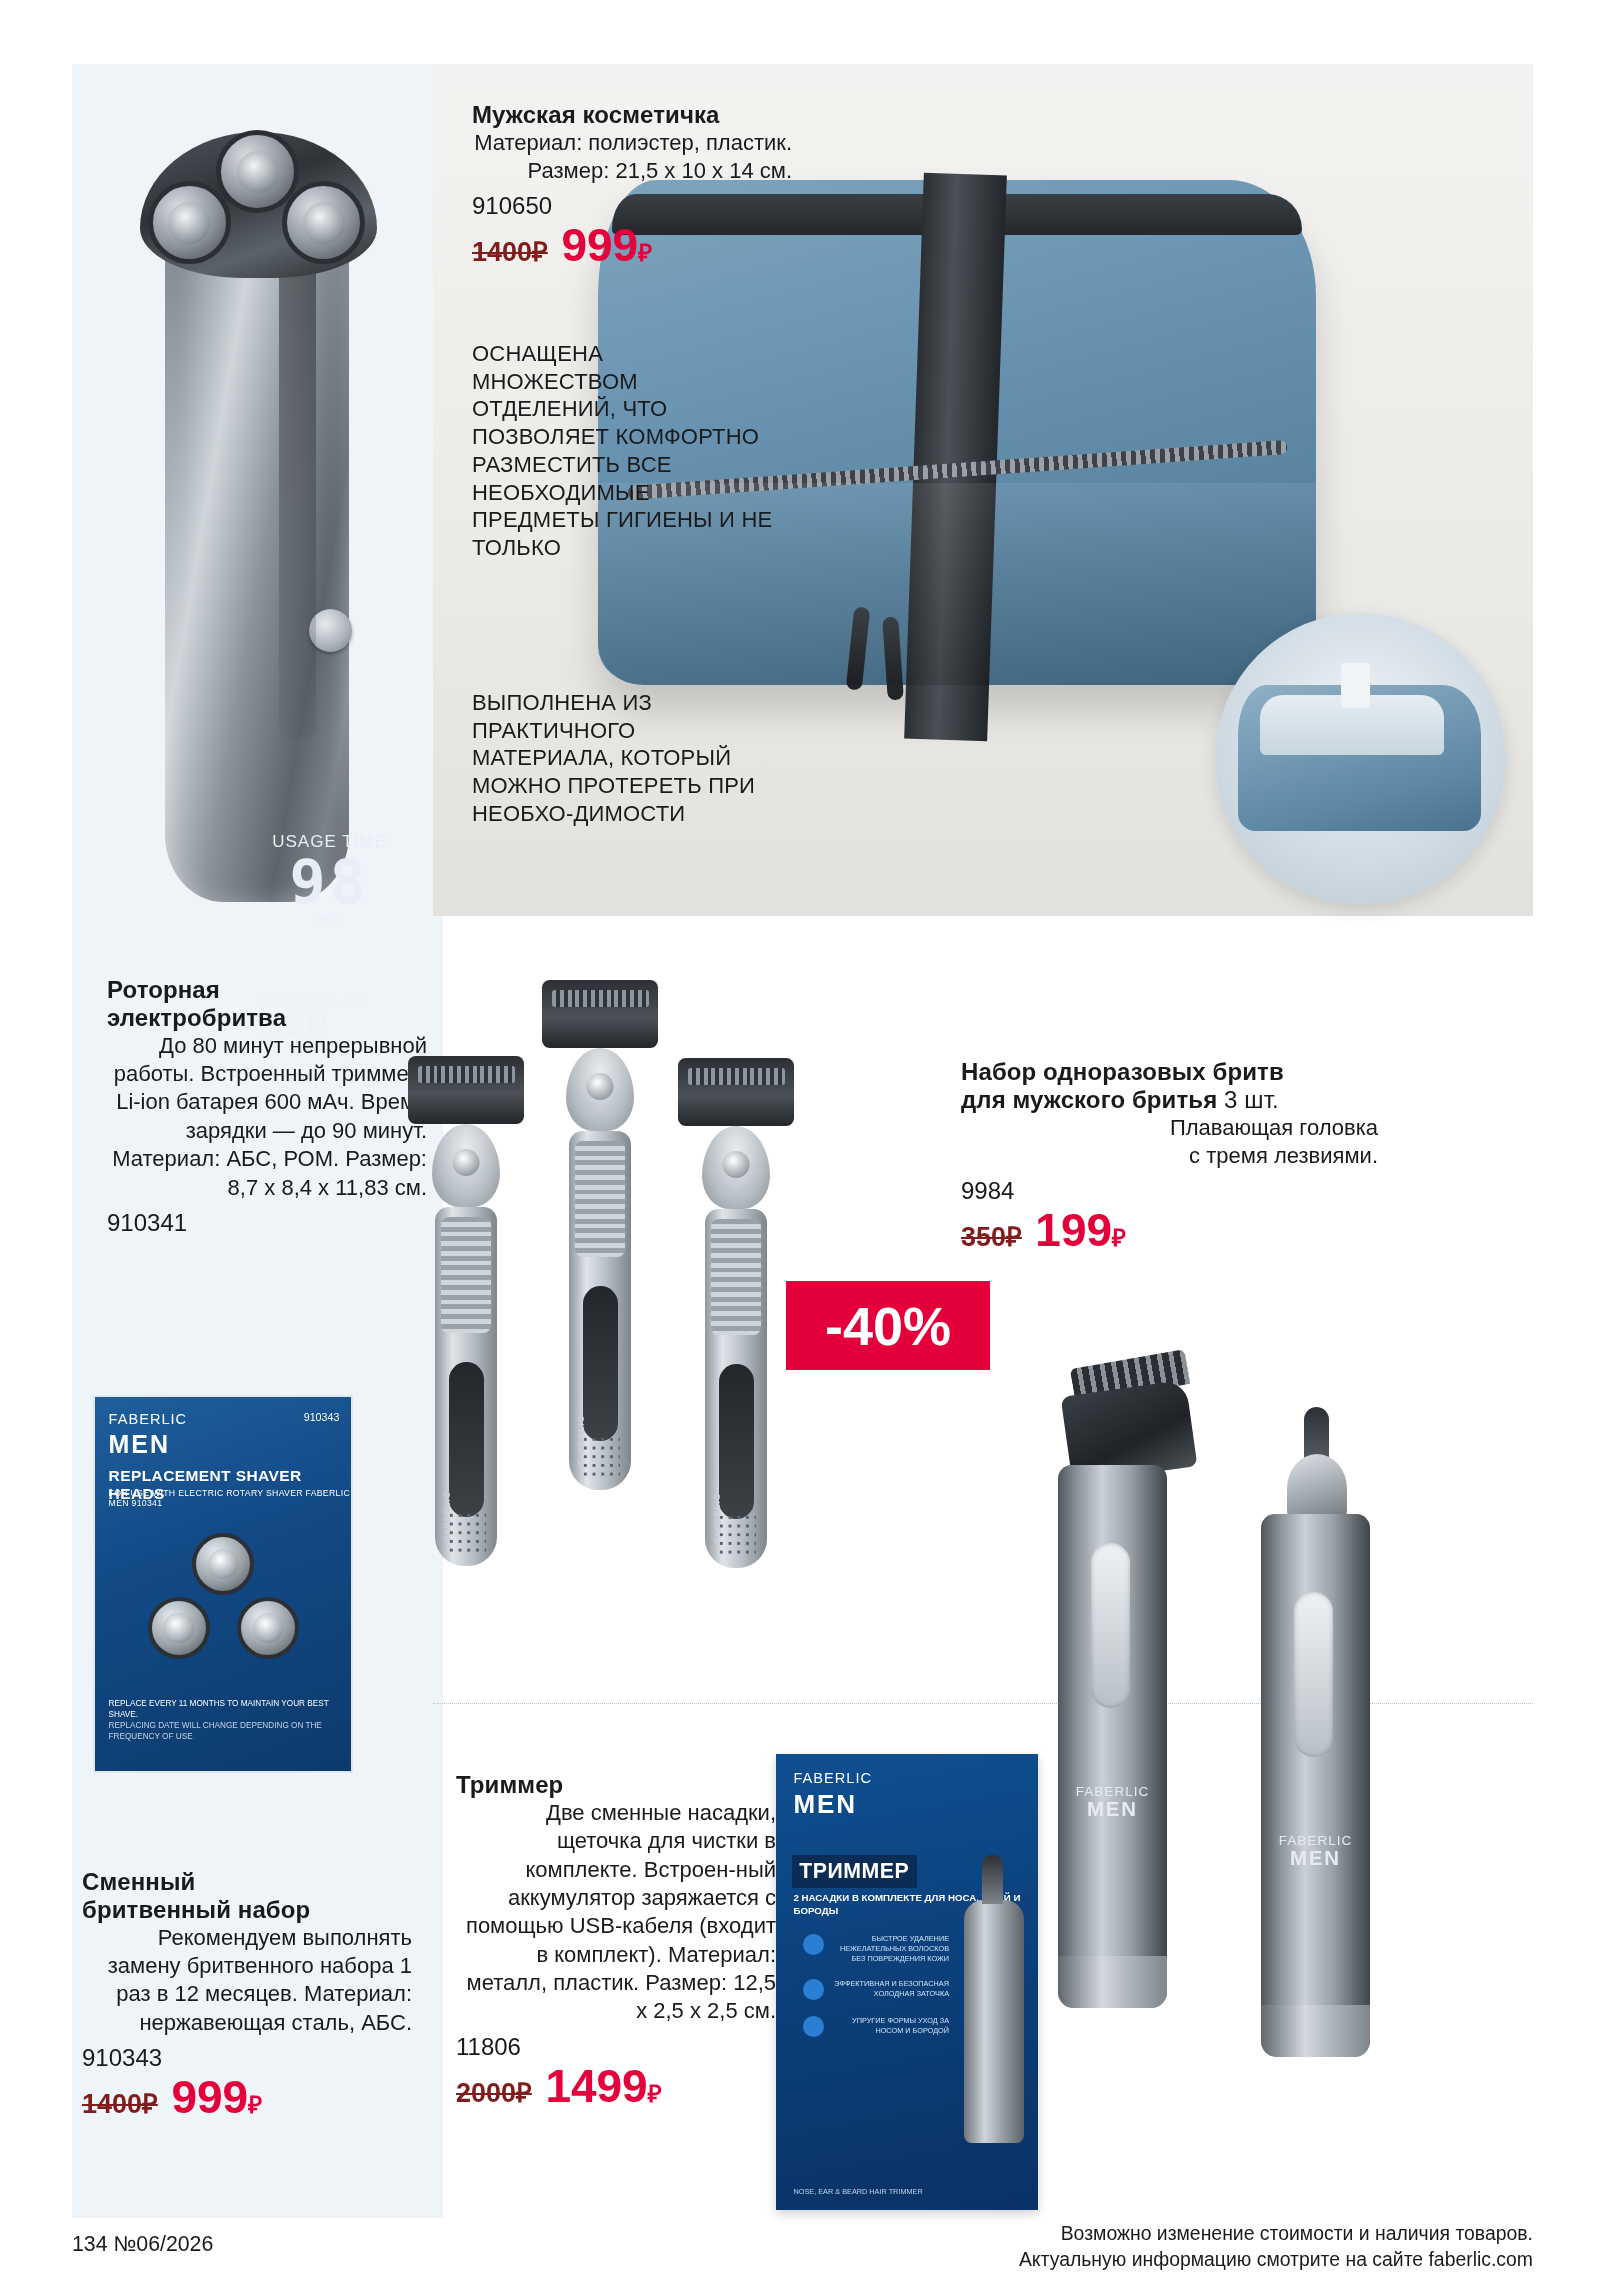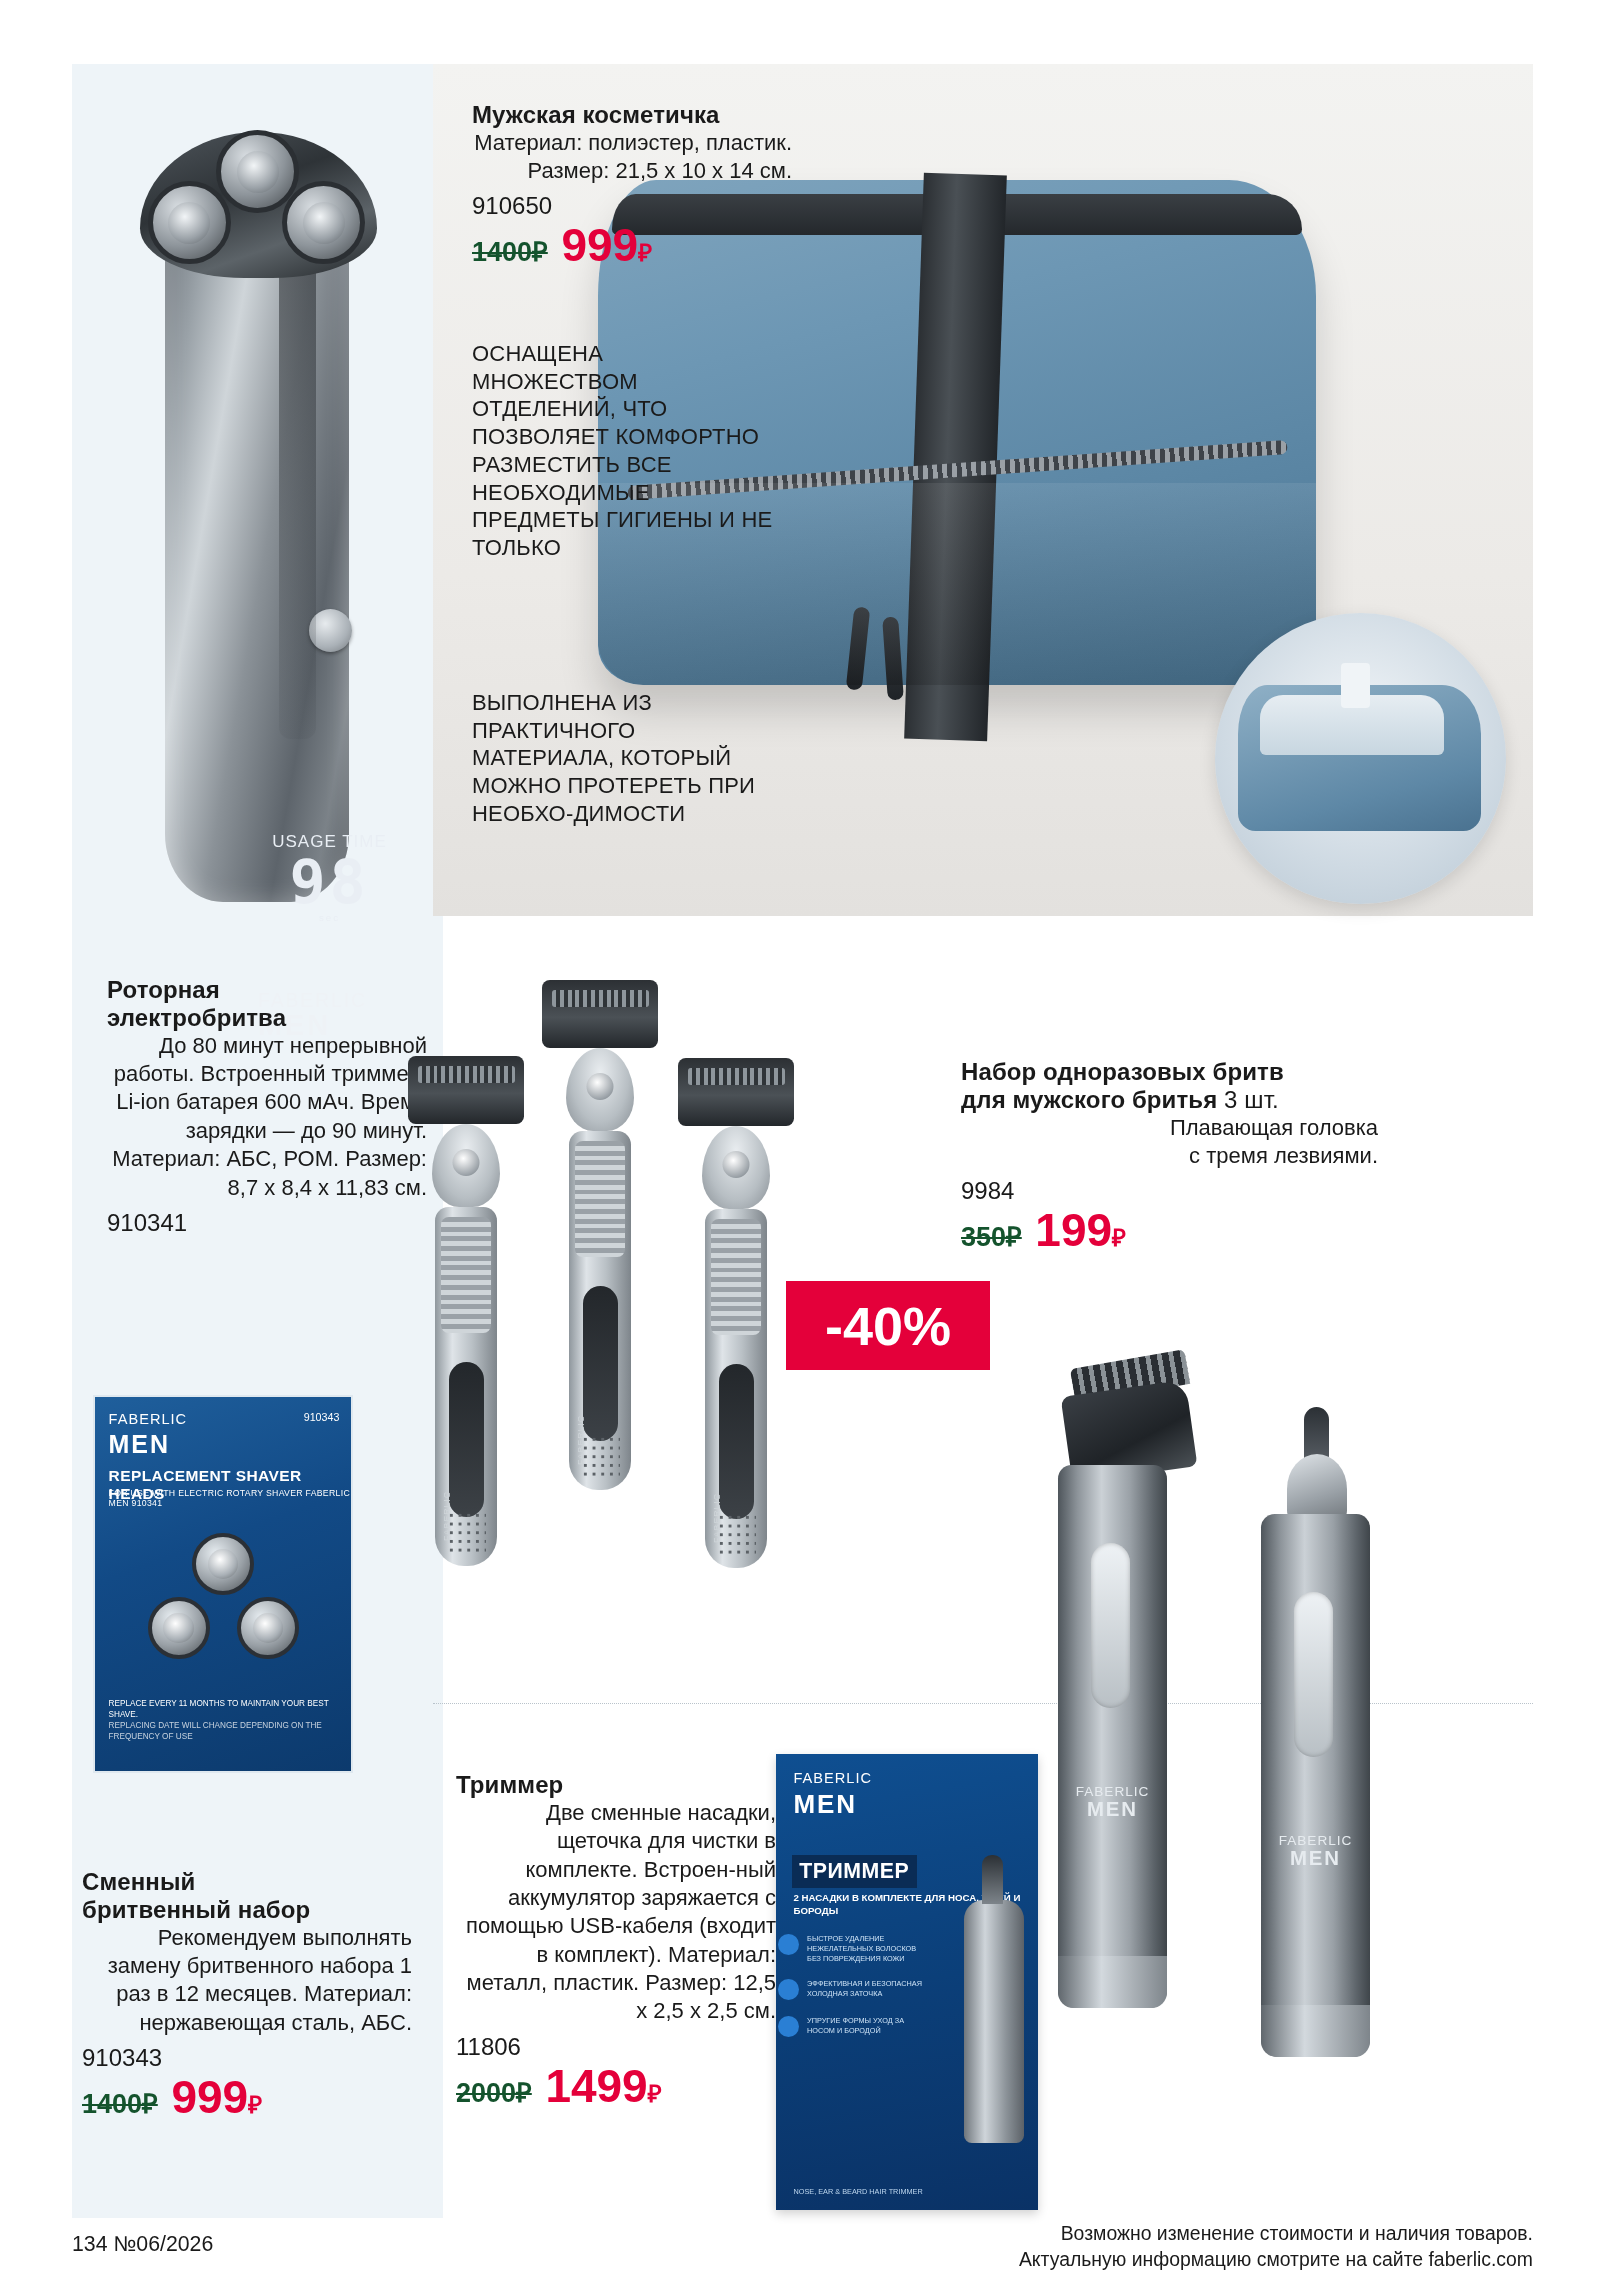--- a/index.html
+++ b/index.html
@@ -97,21 +97,21 @@
   .title {
     font-weight: 700;
     font-size: 24px;
     line-height: 1.16;
     letter-spacing: 0.1px;
   }
   .desc { font-size: 22px; line-height: 1.29; text-align: right; }
   .code { font-size: 24px; margin-top: 6.8px; }
   .price-row { display: flex; align-items: baseline; gap: 13.6px; margin-top: 1.9px; }
   .old-price {
-    font-size: 27px; font-weight: 700; color: #14532d;
+    font-size: 27px; font-weight: 700; color: #7f1d1d;
     text-decoration: line-through;
     text-decoration-thickness: 2.4px;
   }
   .new-price {
     font-size: 46px; font-weight: 700; color: #e4003a;
     line-height: 1;
   }
   .new-price .rub { font-size: 24px; font-weight: 700; }
 
   
@@ -314,21 +314,21 @@
     box-shadow:0 3.9px 9.7px rgba(0,0,0,.18);
   }
   .trim-box .tb-brand{ position:absolute; left:17.5px; top:15.5px; font-size:14.6px; letter-spacing:1px;}
   .trim-box .tb-men{ position:absolute; left:17.5px; top:35px; font-size:26px; font-weight:700; letter-spacing:1.9px;}
   .trim-box .tb-title{
     position:absolute; left:15.5px; top:101px;
     background:#0a2c55; padding:3.9px 7.8px;
     font-size:21.3px; font-weight:700; letter-spacing:0.5px;
   }
   .trim-box .tb-sub{ position:absolute; left:17.5px; top:138px; font-size:9.7px; line-height:1.3; font-weight:700;}
-  .trim-box .tb-feat{ position:absolute; left:2px; top:180px; width:146px;}
+  .trim-box .tb-feat{ position:absolute; left:27px; top:180px; width:146px;text-align:right;}
   .trim-box .tb-feat .f{
     display:flex; gap:7.8px; align-items:flex-start; margin-bottom:15.5px;
   }
   .trim-box .tb-feat .ic{
     flex:0 0 21.3px; height:21.3px; border-radius:50%;
     background:#2a7fd4;
   }
   .trim-box .tb-feat .tx{ font-size:7.3px; line-height:1.35; color:#cfe4f7;}
   .trim-box .tb-foot{ position:absolute; left:17.5px; bottom:13.6px; font-size:7.3px; color:#bcd6ee;}
   .trim-box .tb-device{

